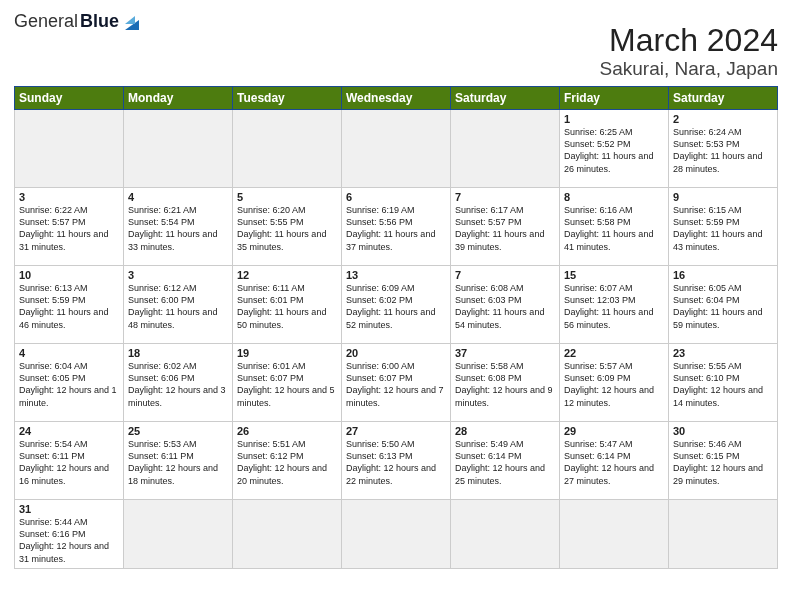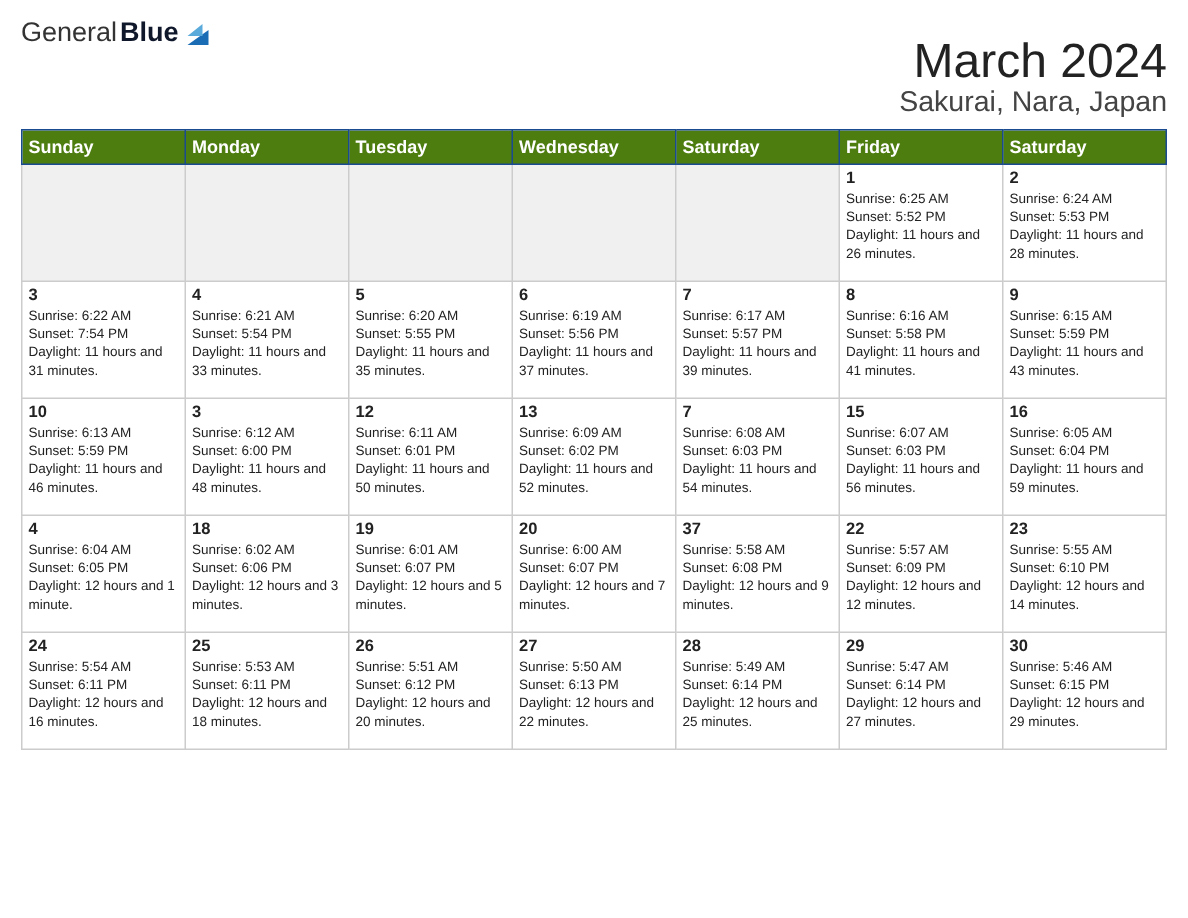--- a/index.html
+++ b/index.html
@@ -147,21 +147,21 @@
             <div class="day-info">Sunrise: 6:24 AM
 Sunset: 5:53 PM
 Daylight: 11 hours
 and 28 minutes.</div>
           </td>
         </tr>
         <tr>
           <td>
             <span class="day-num">3</span>
             <div class="day-info">Sunrise: 6:22 AM
-Sunset: 7:54 PM
+Sunset: 5:57 PM
 Daylight: 11 hours
 and 31 minutes.</div>
           </td>
           <td>
             <span class="day-num">4</span>
             <div class="day-info">Sunrise: 6:21 AM
 Sunset: 5:54 PM
 Daylight: 11 hours
 and 33 minutes.</div>
           </td>
@@ -233,21 +233,21 @@
           <td>
             <span class="day-num">7</span>
             <div class="day-info">Sunrise: 6:08 AM
 Sunset: 6:03 PM
 Daylight: 11 hours
 and 54 minutes.</div>
           </td>
           <td>
             <span class="day-num">15</span>
             <div class="day-info">Sunrise: 6:07 AM
-Sunset: 6:03 PM
+Sunset: 12:03 PM
 Daylight: 11 hours
 and 56 minutes.</div>
           </td>
           <td>
             <span class="day-num">16</span>
             <div class="day-info">Sunrise: 6:05 AM
 Sunset: 6:04 PM
 Daylight: 11 hours
 and 59 minutes.</div>
           </td>
@@ -346,16 +346,31 @@
 Daylight: 12 hours
 and 27 minutes.</div>
           </td>
           <td>
             <span class="day-num">30</span>
             <div class="day-info">Sunrise: 5:46 AM
 Sunset: 6:15 PM
 Daylight: 12 hours
 and 29 minutes.</div>
           </td>
+        </tr>
+        <tr>
+          <td class="last-row">
+            <span class="day-num">31</span>
+            <div class="day-info">Sunrise: 5:44 AM
+Sunset: 6:16 PM
+Daylight: 12 hours
+and 31 minutes.</div>
+          </td>
+          <td class="empty last-row"></td>
+          <td class="empty last-row"></td>
+          <td class="empty last-row"></td>
+          <td class="empty last-row"></td>
+          <td class="empty last-row"></td>
+          <td class="empty last-row"></td>
         </tr>
       </tbody>
   </table>
 </div>
 
 </body></html>

